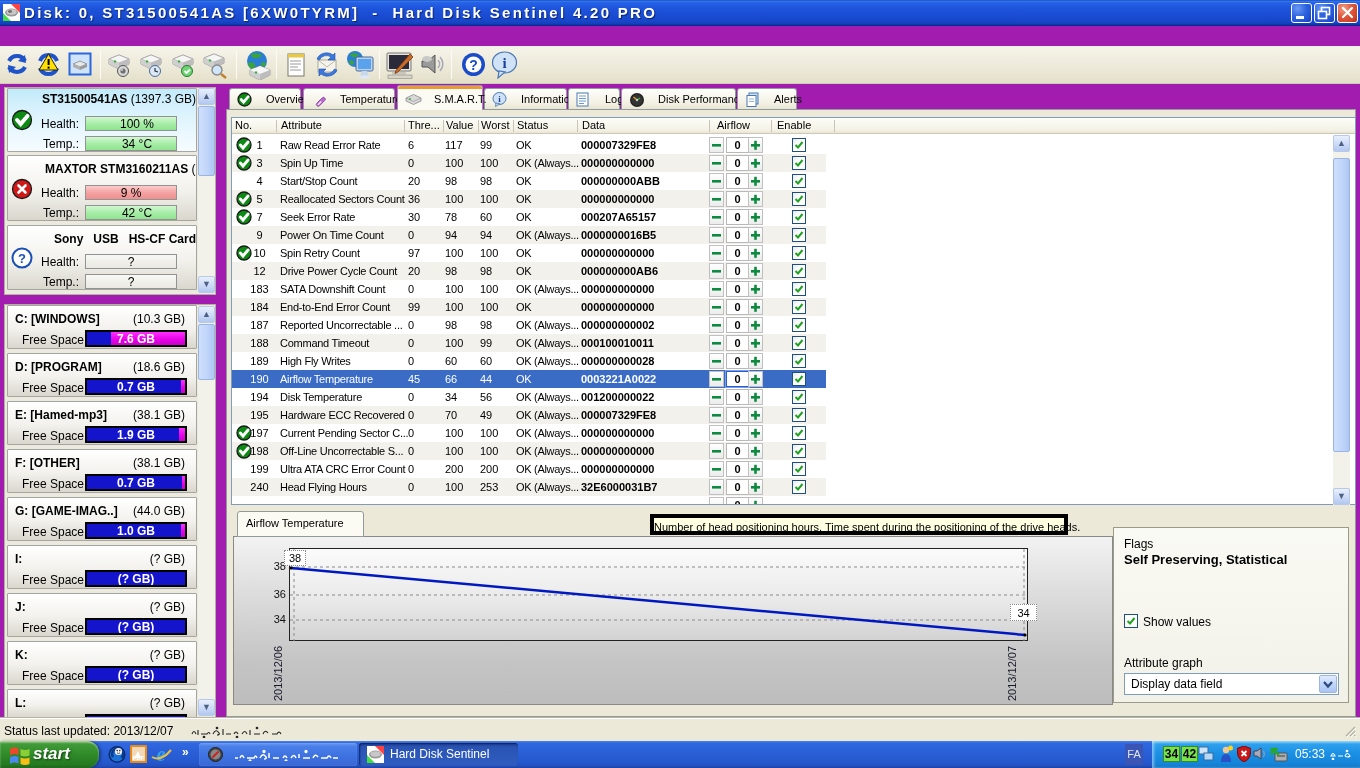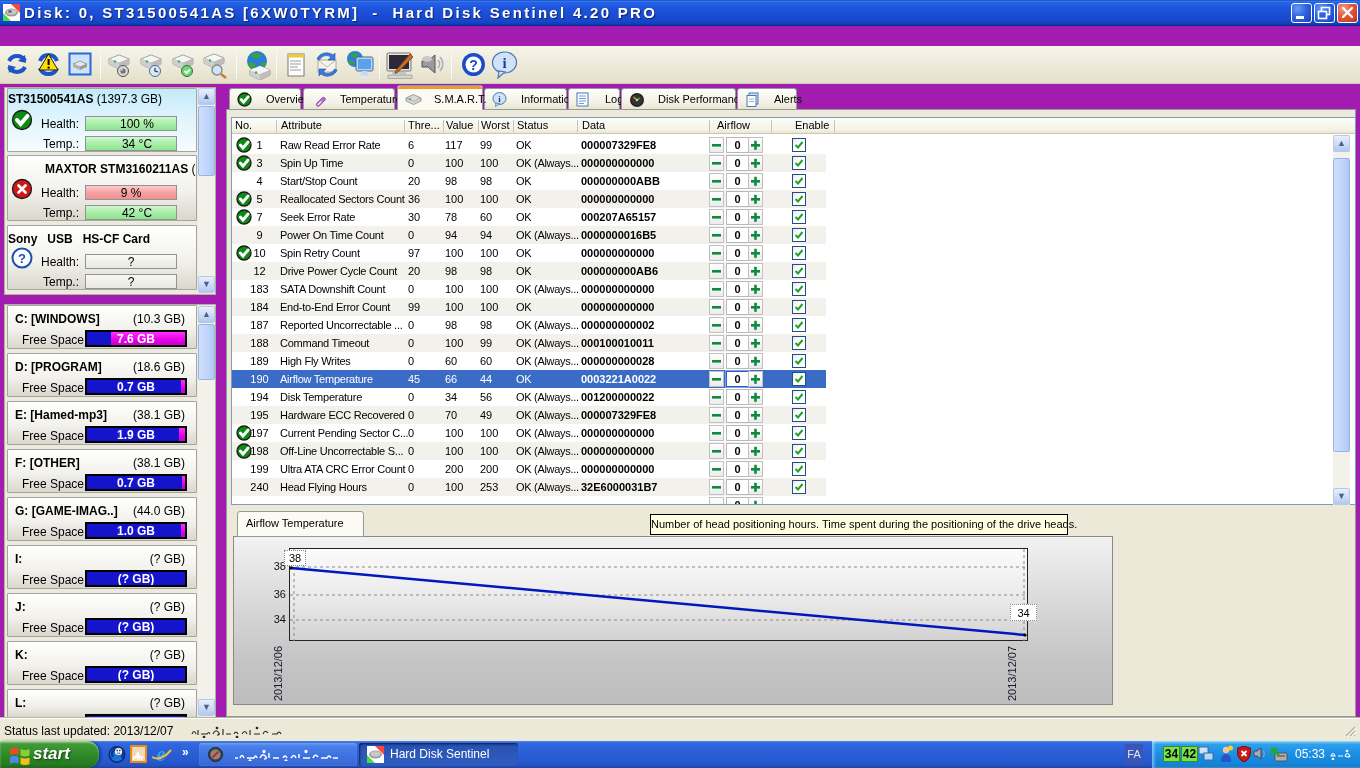--- a/index.html
+++ b/index.html
@@ -13,21 +13,21 @@
 
 #menubar{left:0;top:26px;width:1360px;height:20px;background:#ece9d8;}
 .mi{position:absolute;top:5px;font-size:12px;color:#000;}
 #toolbar{left:0;top:46px;width:1360px;height:38px;background:linear-gradient(180deg,#f6f4ea 0%,#ece9d8 60%,#e3dfc8 100%);border-bottom:1px solid #cfcbb8;}
 .tsep{position:absolute;top:4px;width:1px;height:29px;background:#c6c2ae;border-right:1px solid #fbfaf4;}
 
 .sidebox{background:#eceade;}
 .card{position:absolute;left:7px;width:190px;border:1px solid #a6a6a0;border-radius:1px;}
 .cardgray{background:linear-gradient(180deg,#ffffff 0%,#f2f1ec 55%,#d9d7cd 100%);}
 .cardblue{background:linear-gradient(180deg,#c2eafa 0%,#dff4fd 45%,#f6fcff 100%);}
-.ctitle{position:absolute;width:100%;text-align:left;font-size:12px;white-space:nowrap;overflow:hidden;}
+.ctitle{position:absolute;width:100%;text-align:right;font-size:12px;white-space:nowrap;overflow:hidden;}
 .clabel{position:absolute;font-size:12px;text-align:right;width:55px;}
 .cbar{position:absolute;left:77px;width:92px;height:15px;border:1px solid #929292;text-align:center;font-size:12px;line-height:14px;font-weight:normal;}
 .bargreen{background:linear-gradient(180deg,#d2f7d2 0%,#a8eda8 50%,#8fe48f 100%);padding-left:12px;}
 .barred{background:linear-gradient(180deg,#fccccc 0%,#f4a2a2 50%,#ee9090 100%);}
 .barq{background:linear-gradient(180deg,#f8f8f4 0%,#e9e8e2 100%);}
 .dtitle{position:absolute;left:7px;top:6px;font-size:12px;font-weight:bold;white-space:nowrap;}
 .dsize{position:absolute;right:11px;top:6px;font-size:12px;}
 .dfs{position:absolute;left:14px;top:27px;font-size:12px;}
 .dbar{position:absolute;left:77px;top:24px;width:102px;height:17px;border:2px solid #000;background:#1414cc;color:#fff;font-weight:bold;font-size:12px;text-align:center;line-height:14px;overflow:hidden;}
 .dmag{position:absolute;top:0;height:13px;background:linear-gradient(180deg,#ff30ff 0%,#e400e4 60%,#cc00cc 100%);}
@@ -58,21 +58,21 @@
 .cbx{position:absolute;left:560px;top:2px;width:14px;height:14px;border:1px solid #1d5081;background:linear-gradient(135deg,#e8e8e8 0%,#fff 40%);}
 svg{display:block;}
 
 #charttab{left:237px;top:511px;width:127px;height:26px;background:#fbfaf3;border:1px solid #919b9c;border-radius:3px 3px 0 0;font-size:11px;z-index:3;}
 #chartbox{left:233px;top:536px;width:880px;height:169px;border:1px solid #898989;background:linear-gradient(180deg,#f2f2f2 0%,#dcdcdc 35%,#c4c4c4 75%,#bdbdbd 100%);}
 #plot{position:absolute;left:55px;top:11px;width:739px;height:93px;border:1px solid #222;background:linear-gradient(180deg,#fbfbfb 0%,#e8e8e8 60%,#d2d2d2 100%);}
 .ylab{position:absolute;font-size:11px;color:#111;text-align:right;width:20px;}
 .vbox{position:absolute;border:1px solid #888;background:#fff;font-size:11px;text-align:center;color:#000;}
 .xlab{position:absolute;font-size:11px;color:#18182a;transform:rotate(-90deg);transform-origin:left bottom;white-space:nowrap;}
 #flags{left:1113px;top:527px;width:236px;height:176px;border:1px solid #9b9b8c;background:linear-gradient(180deg,#fafaf4 0%,#f2f1e8 100%);font-size:12px;}
-#tooltip{left:650px;top:514px;width:418px;height:21px;background:#ffffe1;border:1px solid #000000;font-size:11px;line-height:19px;text-align:center;z-index:6;white-space:nowrap;}
+#tooltip{left:650px;top:514px;width:418px;height:21px;background:#ffffe1;border:4px solid #000000;font-size:11px;line-height:19px;text-align:center;z-index:6;white-space:nowrap;}
 
 #statusbar{left:0;top:718px;width:1360px;height:23px;background:#ece9d8;border-top:1px solid #fff;box-shadow:0 -1px 0 #b8b4a2;font-size:12px;}
 #taskbar{left:0;top:741px;width:1360px;height:27px;background:linear-gradient(180deg,#4e86ea 0%,#3168e0 7%,#2a5fd8 40%,#2458cd 80%,#2350bf 93%,#1c419e 100%);}
 #startbtn{position:absolute;left:0;top:0;width:99px;height:27px;border-radius:0 12px 12px 0;background:linear-gradient(180deg,#7eba6c 0%,#3f9a37 12%,#2f8a28 50%,#257a20 88%,#1c641a 100%);box-shadow:inset 0 1px 2px rgba(255,255,255,.5), 2px 0 3px rgba(0,0,20,.35);}
 #startbtn span{position:absolute;left:33px;top:3px;color:#fff;font-size:17px;font-weight:bold;font-style:italic;text-shadow:1px 1px 2px rgba(0,0,0,.5);}
 .taskbtn{position:absolute;top:2px;height:23px;border-radius:3px;font-size:12px;color:#fff;}
 .tb1{background:linear-gradient(180deg,#6f9cf0 0%,#4a7ee8 15%,#3d71e0 60%,#3a68d4 100%);box-shadow:inset 0 0 1px #88aaf0;}
 .tb2{background:linear-gradient(180deg,#22459e 0%,#2a54b4 20%,#2d5abc 70%,#2f5cc0 100%);box-shadow:inset 1px 1px 2px rgba(0,0,30,.6);}
 #tray{position:absolute;left:1152px;top:0;width:208px;height:27px;background:linear-gradient(180deg,#7ed0f8 0%,#2fa0ee 12%,#1b90e4 45%,#1484d8 85%,#0e70c2 100%);box-shadow:inset 2px 0 3px rgba(255,255,255,.45);}
 .badge{position:absolute;top:5px;width:17px;height:16px;background:#76e24c;border:1px solid #3a8a20;color:#000;font-weight:bold;font-size:12px;text-align:center;line-height:15px;}
@@ -441,21 +441,21 @@
 <div id="tablebox" class="abs" style="overflow:hidden;">
 <div class="hdr">
 <span class="hc" style="left:3px;">No.</span>
 <span class="hc" style="left:49px;">Attribute</span>
 <span class="hc" style="left:176px;">Thre...</span>
 <span class="hc" style="left:214px;">Value</span>
 <span class="hc" style="left:249px;">Worst</span>
 <span class="hc" style="left:285px;">Status</span>
 <span class="hc" style="left:350px;">Data</span>
 <span class="hc" style="left:485px;">Airflow</span>
-<span class="hc" style="left:563px;">Enable</span>
+<span class="hc" style="left:545px;">Enable</span>
 <div class="hsep" style="left:44px;"></div>
 <div class="hsep" style="left:172px;"></div>
 <div class="hsep" style="left:211px;"></div>
 <div class="hsep" style="left:246px;"></div>
 <div class="hsep" style="left:281px;"></div>
 <div class="hsep" style="left:345px;"></div>
 <div class="hsep" style="left:477px;"></div>
 <div class="hsep" style="left:539px;"></div>
 <div class="hsep" style="left:602px;"></div>
 </div>
@@ -1058,20 +1058,39 @@
         <circle cx="791" cy="98" r="1.6" fill="#000"></circle>
 </svg>
 <div class="ylab" style="left:32px;top:23px;">38</div>
 <div class="ylab" style="left:32px;top:51px;">36</div>
 <div class="ylab" style="left:32px;top:76px;">34</div>
 <div class="vbox" style="left:50px;top:13px;width:22px;height:16px;line-height:15px;border-style:dotted;">38</div>
 <div class="vbox" style="left:776px;top:67px;width:27px;height:17px;line-height:16px;border-style:dotted;">34</div>
 <div class="xlab" style="left:50px;top:152px;">2013/12/06</div>
 <div class="xlab" style="left:784px;top:152px;">2013/12/07</div>
 </div>
+<div id="flags" class="abs">
+<div class="abs" style="left:10px;top:9px;">Flags</div>
+<div class="abs" style="left:10px;top:24px;font-weight:bold;font-size:13px;">Self Preserving, Statistical</div>
+<div class="abs" style="left:10px;top:86px;width:14px;height:14px;border:1px solid #1d5081;background:#fff;">
+        <svg width="12" height="12" viewBox="0 0 12 12">
+          <path d="M2.5 6 L5 8.5 L9.5 3" stroke="#21a121" stroke-width="2" fill="none"></path>
+        </svg>
+      </div>
+<div class="abs" style="left:29px;top:87px;">Show values</div>
+<div class="abs" style="left:10px;top:128px;">Attribute graph</div>
+<div class="abs" style="left:10px;top:145px;width:215px;height:22px;border:1px solid #7f9db9;background:#fff;">
+<span style="position:absolute;left:6px;top:3px;font-size:12px;">Display data field</span>
+<div style="position:absolute;right:1px;top:1px;width:18px;height:18px;border:1px solid #9ab4e4;border-radius:2px;background:linear-gradient(180deg,#e0ecfd 0%,#c2d6fa 50%,#a8c4f2 100%);">
+          <svg width="16" height="16" viewBox="0 0 16 16">
+            <path d="M4 6 L8 10.5 L12 6" fill="none" stroke="#2a4a7c" stroke-width="2.2"></path>
+          </svg>
+        </div>
+</div>
+    </div>
 <div id="tooltip" class="abs">Number of head positioning hours. Time spent during the positioning of the drive heads.</div>
 <div id="statusbar" class="abs">
       <span style="position:absolute;left:4px;top:5px;">Status last updated: 2013/12/07</span>
 <svg class="abs" style="left:190px;top:7px;" width="96" height="12" viewBox="0 0 96 12">
         <g stroke="#222" stroke-width="1.1" fill="none">
           <path d="M2 8 q2 -5 4 0 M8 4 v5 M11 8 h6 q2 -3 3 0 M23 8 q3 -6 6 -1 q1 2 -2 2 M33 3 v6 M36 8 h5 M44 8 q2 -4 4 0 M52 8 q3 -5 5 0 M60 4 v5 M64 8 h6 M73 8 q2 -5 5 -1 M82 8 h5 q2 -4 4 0"></path>
           <circle cx="14" cy="11" r="0.8" fill="#222"></circle>
           <circle cx="27" cy="2" r="0.8" fill="#222"></circle>
           <circle cx="47" cy="11" r="0.8" fill="#222"></circle>
           <circle cx="67" cy="2" r="0.8" fill="#222"></circle>

